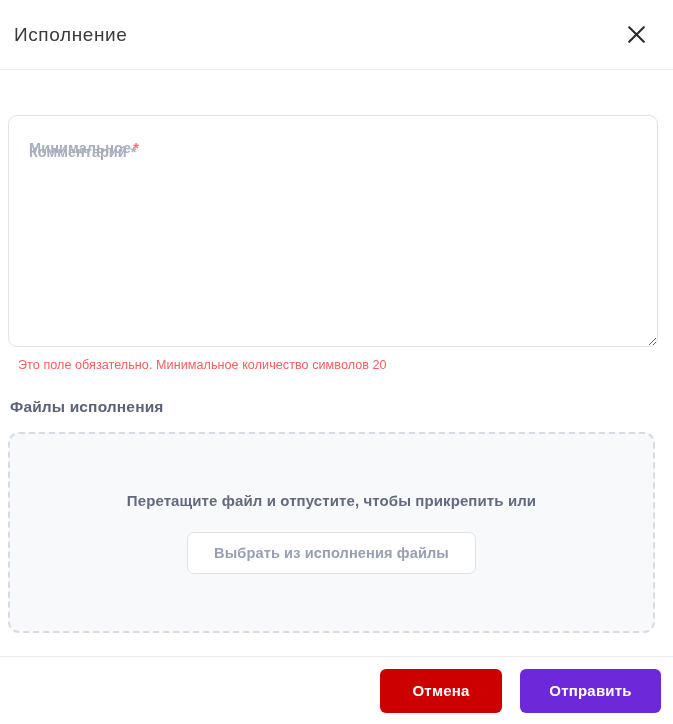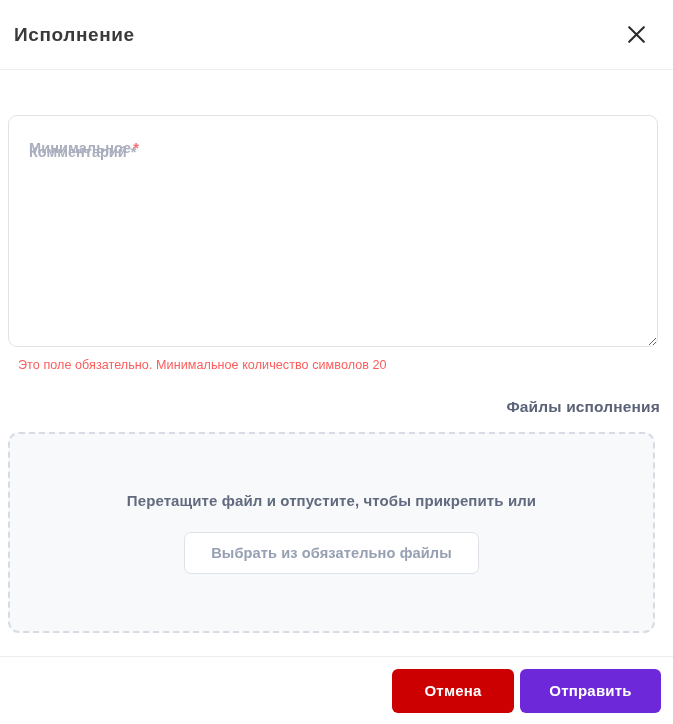--- a/index.html
+++ b/index.html
@@ -32,21 +32,21 @@
     min-height: 70px;
     box-sizing: border-box;
     display: flex;
     align-items: center;
     justify-content: space-between;
     padding: 0 22px 0 14px;
     border-bottom: 1px solid #ececec;
   }
   .modal-title {
     font-size: 19px;
-    font-weight: 700;
+    font-weight: 400;
     color: #3a3a3a;
     letter-spacing: 0.6px;
     line-height: 1;
     white-space: nowrap;
   }
   .close-button {
     width: 30px;
     height: 30px;
     display: flex;
     align-items: center;
@@ -118,21 +118,20 @@
     line-height: 1.2;
     letter-spacing: 0.05px;
   }
 
   .section-title {
     margin: 25px 0 0 2px;
     font-size: 15.5px;
     font-weight: 600;
     color: #5b6378;
     letter-spacing: 0.15px;
-    text-align: right;
   }
 
   
   .dropzone {
     box-sizing: border-box;
     margin-top: 16px;
     width: 647px;
     height: 201px;
     border: 2px dashed #d7dbe3;
     border-radius: 11px;
@@ -172,21 +171,21 @@
 
   
   .modal-footer {
     height: 68px;
     min-height: 68px;
     box-sizing: border-box;
     border-top: 1px solid #ececec;
     display: flex;
     align-items: center;
     justify-content: flex-end;
-    gap: 6px;
+    gap: 18px;
     padding: 0 12px 0 0;
   }
   .btn {
     box-sizing: border-box;
     height: 44px;
     border: none;
     border-radius: 6px;
     font-family: "Liberation Sans", "DejaVu Sans", sans-serif;
     font-size: 15px;
     font-weight: 700;
@@ -230,21 +229,21 @@
         <span>Минимальное</span><span class="required-star">*</span>
       </div>
     </div>
 
     <div class="field-error">Это поле обязательно. Минимальное количество символов 20</div>
 
     <div class="section-title">Файлы исполнения</div>
 
     <div class="dropzone">
       <div class="dropzone-text">Перетащите файл и отпустите, чтобы прикрепить или</div>
-      <button class="dropzone-button">Выбрать из обязательно файлы</button>
+      <button class="dropzone-button">Выбрать из исполнения файлы</button>
     </div>
 
   </div>
 
   <div class="modal-footer">
     <button class="btn btn-cancel">Отмена</button>
     <button class="btn btn-submit">Отправить</button>
   </div>
 
 </div>

